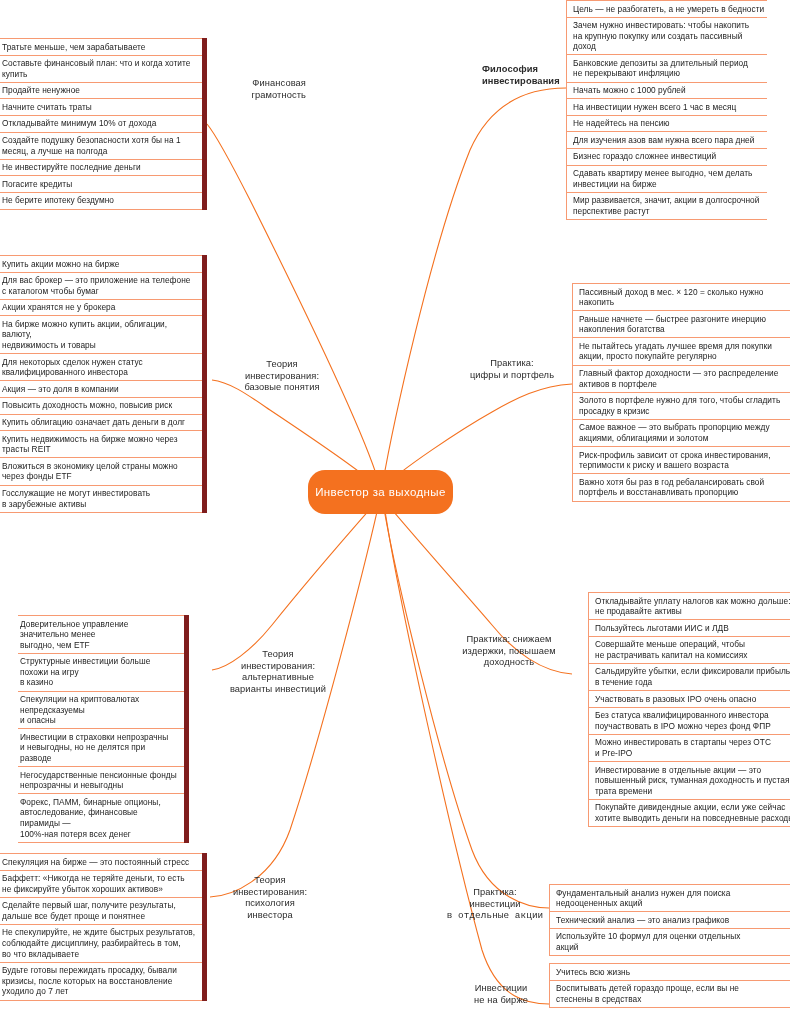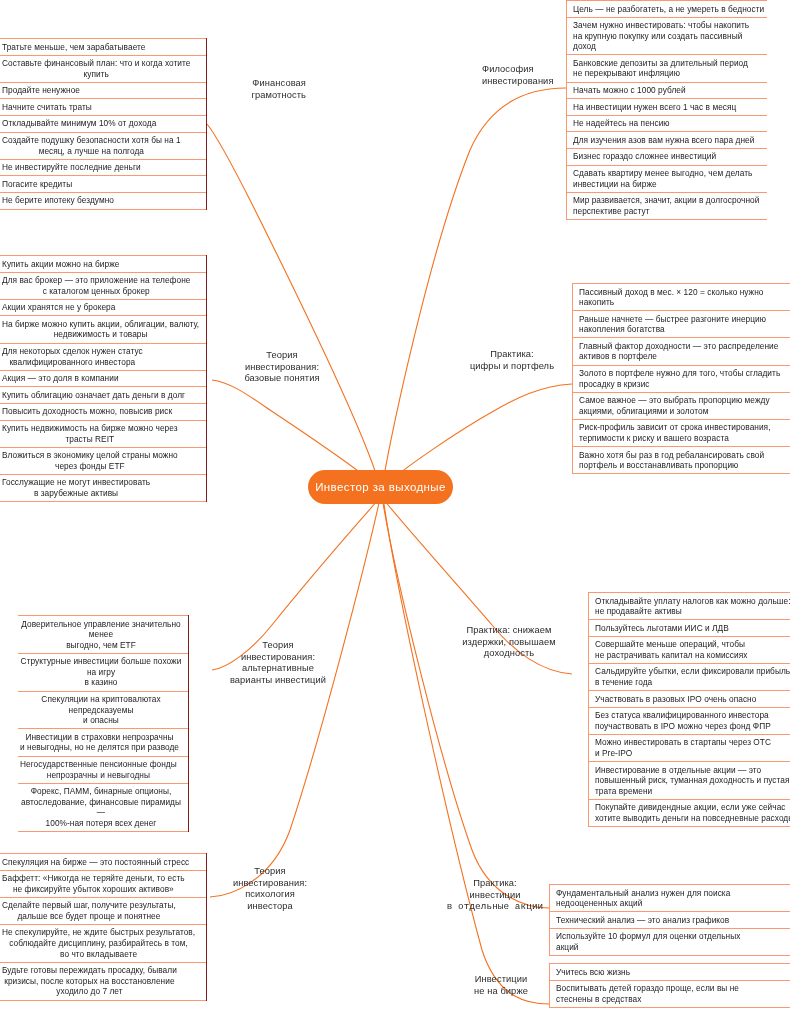--- a/index.html
+++ b/index.html
@@ -14,59 +14,59 @@
 
   svg.links {
     position: absolute; left: 0; top: 0;
     width: 790px; height: 1030px;
     pointer-events: none;
   }
 
   .center-node {
     position: absolute;
     left: 308px; top: 470px;
-    width: 145px; height: 34px;
+    width: 145px; height: 44px;
     background: #F4711F;
     border-radius: 17px;
     display: flex; align-items: center; justify-content: center;
     color: #ffffff;
     font-size: 11.5px;
     letter-spacing: .4px;
     z-index: 5;
   }
 
   .branch-label {
     position: absolute;
     font-size: 9.3px;
     line-height: 11.6px;
     color: #2b2b2b;
     letter-spacing: .1px;
     z-index: 4;
   }
   .branch-label.right-al { text-align: right; }
   .branch-label.left-al  { text-align: left; }
-  .branch-label.ctr      { text-align: center; }
+  .branch-label.ctr      { text-align: center; margin-top: 9px; }
 
   
   .leaf-group { position: absolute; z-index: 3; }
   .leaf {
     position: relative;
     font-size: 8.3px;
     line-height: 10.6px;
     color: #232323;
     letter-spacing: .05px;
     border-top: 1px solid #F79A72;
     padding: 2.5px 6px 2.5px 2px;
     display: flex;
     align-items: center;
   }
   .leaf-group .leaf:last-child { border-bottom: 1px solid #F79A72; }
 
   
-  .leaf-group.side-left  { border-right: 1px solid #7f1d1d; text-align: center; }
+  .leaf-group.side-left  { border-right: 5px solid #7f1d1d; }
   .leaf-group.side-right { border-left: 1px solid #F79A72; }
   .leaf-group.side-right .leaf { padding-left: 6px; padding-right: 2px; }
 
   .leaf span { display: block; }
 </style>
 </head>
 <body>
 
 <div id="canvas">
 
@@ -144,21 +144,21 @@
           <span>Погасите кредиты</span>
         </div>
       </div>
       <div class="leaf">
         <div>
           <span>Не берите ипотеку бездумно</span>
         </div>
       </div>
     </div>
 
-  <div class="branch-label left-al" style="left:482px; top:64px; width:86px;">
+  <div class="branch-label left-al" style="left:482px; top:64px; width:86px;font-weight:bold;">
       <span style="display: block;">Философия</span>
       <span style="display: block;">инвестирования</span>
     </div>
   <div class="leaf-group side-right" style="left:566px; top:0px; width:201px;">
       <div class="leaf">
         <div>
           <span>Цель — не разбогатеть, а не умереть в бедности</span>
         </div>
       </div>
       <div class="leaf">
@@ -219,21 +219,21 @@
     </div>
   <div class="leaf-group side-left" style="left:0px; top:255px; width:207px;">
       <div class="leaf">
         <div>
           <span>Купить акции можно на бирже</span>
         </div>
       </div>
       <div class="leaf">
         <div>
           <span>Для вас брокер — это приложение на телефоне</span>
-          <span>с каталогом ценных брокер</span>
+          <span>с каталогом чтобы бумаг</span>
         </div>
       </div>
       <div class="leaf">
         <div>
           <span>Акции хранятся не у брокера</span>
         </div>
       </div>
       <div class="leaf">
         <div>
           <span>На бирже можно купить акции, облигации, валюту,</span>
@@ -246,26 +246,26 @@
           <span>квалифицированного инвестора</span>
         </div>
       </div>
       <div class="leaf">
         <div>
           <span>Акция — это доля в компании</span>
         </div>
       </div>
       <div class="leaf">
         <div>
+          <span>Повысить доходность можно, повысив риск</span>
+        </div>
+      </div>
+      <div class="leaf">
+        <div>
           <span>Купить облигацию означает дать деньги в долг</span>
-        </div>
-      </div>
-      <div class="leaf">
-        <div>
-          <span>Повысить доходность можно, повысив риск</span>
         </div>
       </div>
       <div class="leaf">
         <div>
           <span>Купить недвижимость на бирже можно через</span>
           <span>трасты REIT</span>
         </div>
       </div>
       <div class="leaf">
         <div>
@@ -289,20 +289,26 @@
       <div class="leaf">
         <div>
           <span>Пассивный доход в мес. × 120 = сколько нужно</span>
           <span>накопить</span>
         </div>
       </div>
       <div class="leaf">
         <div>
           <span>Раньше начнете — быстрее разгоните инерцию</span>
           <span>накопления богатства</span>
+        </div>
+      </div>
+      <div class="leaf">
+        <div>
+          <span>Не пытайтесь угадать лучшее время для покупки</span>
+          <span>акции, просто покупайте регулярно</span>
         </div>
       </div>
       <div class="leaf">
         <div>
           <span>Главный фактор доходности — это распределение</span>
           <span>активов в портфеле</span>
         </div>
       </div>
       <div class="leaf">
         <div>

